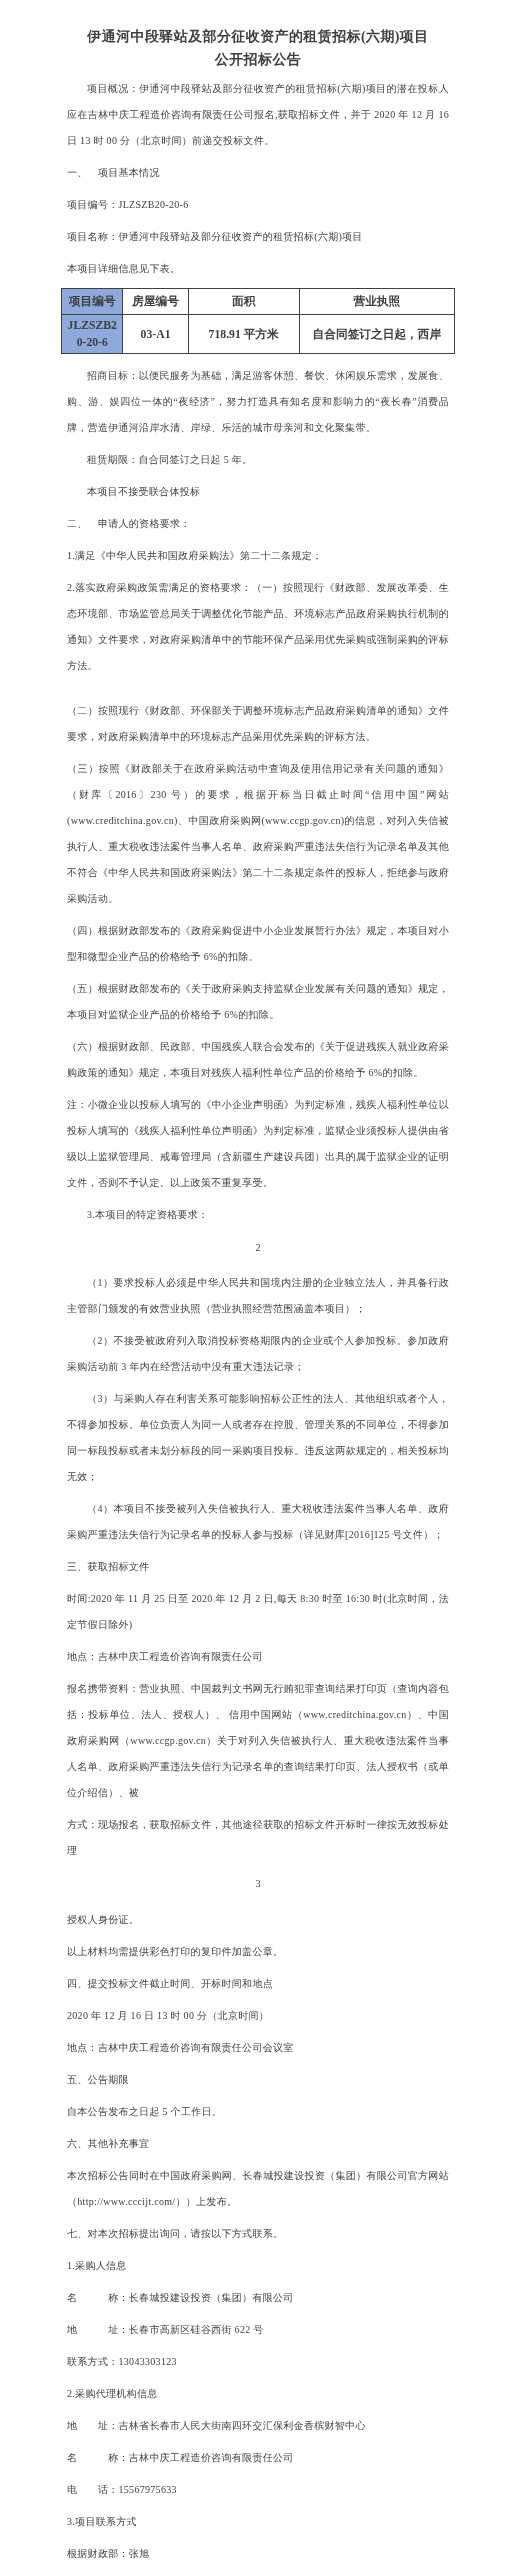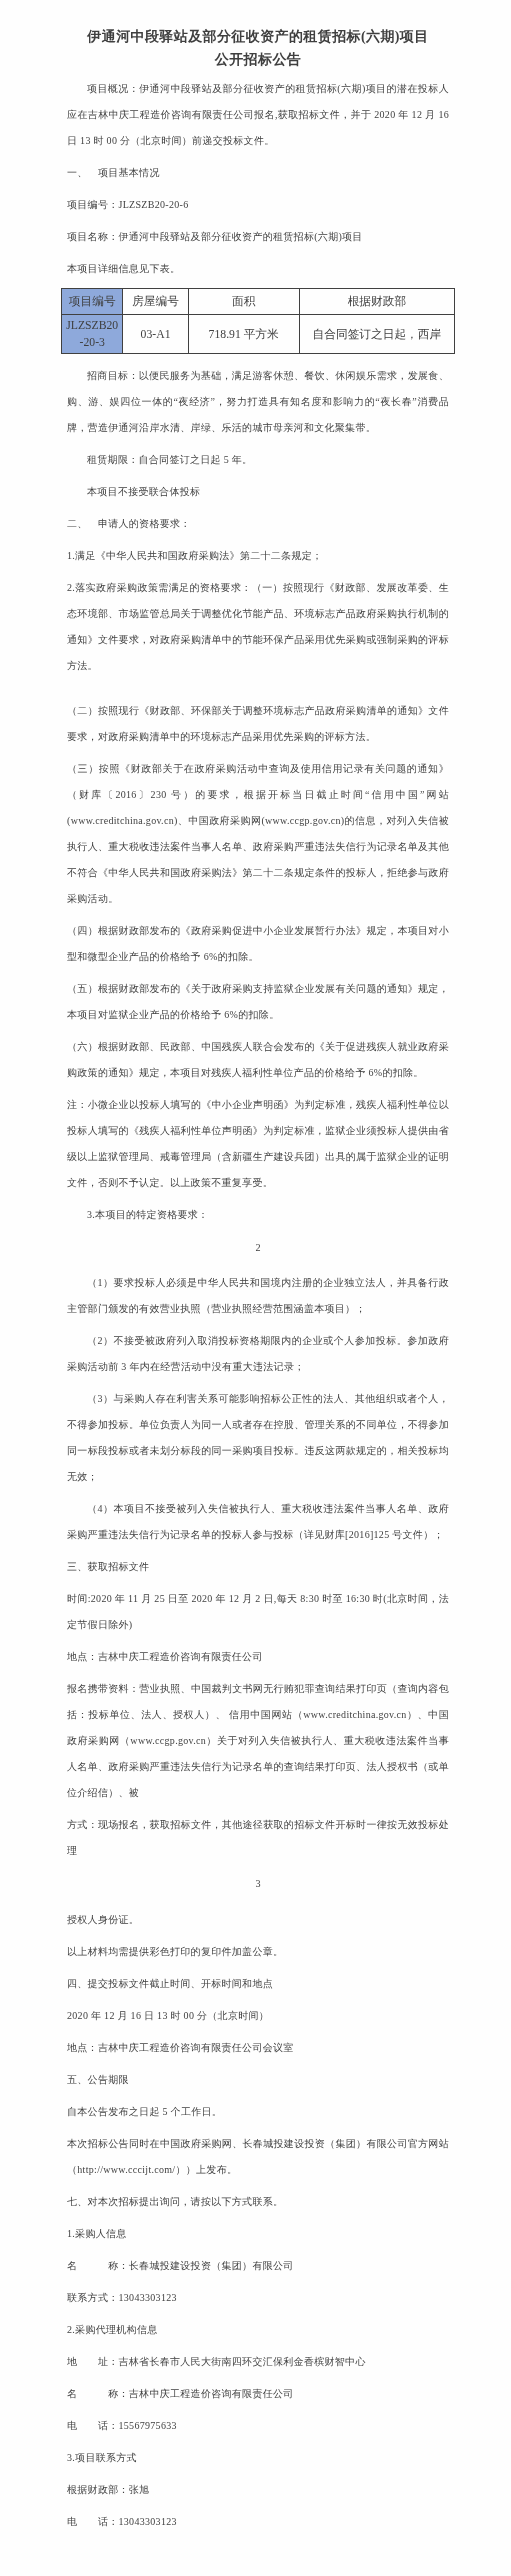--- a/index.html
+++ b/index.html
@@ -43,21 +43,21 @@
   }
   table.info {
     width: 100%;
     border-collapse: collapse;
     margin: 4.4px 0 8.8px 0;
     table-layout: fixed;
   }
   table.info th, table.info td {
     border: 1.1px solid #404040;
     font-size: 11.7px;
-    font-weight: normal;
+    font-weight: bold;
     text-align: center;
     vertical-align: middle;
     padding: 1.5px 2.9px;
     line-height: 17.6px;
   }
   table.info th { height: 22px; }
   table.info td { height: 34px; }
   .col-pn { width: 15%; }
   .col-hn { width: 16%; }
   .col-ar { width: 28.5%; }
@@ -79,24 +79,24 @@
   <p class="para">项目编号：JLZSZB20-20-6</p>
   <p class="para">项目名称：伊通河中段驿站及部分征收资产的租赁招标(六期)项目</p>
   <p class="para">本项目详细信息见下表。</p>
 
   <table class="info">
     <tbody>
         <tr>
       <th class="col-pn hl">项目编号</th>
       <th class="col-hn">房屋编号</th>
       <th class="col-ar">面积</th>
-      <th class="col-lo">根据财政部</th>
+      <th class="col-lo">营业执照</th>
     </tr>
     <tr>
-      <td class="hl cell-pn">JLZSZB20-20-3</td>
+      <td class="hl cell-pn">JLZSZB20-20-6</td>
       <td>03-A1</td>
       <td>718.91 平方米</td>
       <td>自合同签订之日起，西岸</td>
     </tr>
   </tbody>
     </table>
 
   <p class="para indent">招商目标：以便民服务为基础，满足游客休憩、餐饮、休闲娱乐需求，发展食、购、游、娱四位一体的“夜经济”，努力打造具有知名度和影响力的“夜长春”消费品牌，营造伊通河沿岸水清、岸绿、乐活的城市母亲河和文化聚集带。</p>
   <p class="para indent">租赁期限：自合同签订之日起 5 年。</p>
   <p class="para indent">本项目不接受联合体投标</p>
@@ -130,26 +130,28 @@
   <p class="para">授权人身份证。</p>
   <p class="para">以上材料均需提供彩色打印的复印件加盖公章。</p>
 
   <p class="para">四、提交投标文件截止时间、开标时间和地点</p>
   <p class="para">2020 年 12 月 16 日 13 时 00 分（北京时间）</p>
   <p class="para">地点：吉林中庆工程造价咨询有限责任公司会议室</p>
 
   <p class="para">五、公告期限</p>
   <p class="para">自本公告发布之日起 5 个工作日。</p>
 
+  <p class="para">六、其他补充事宜</p>
   <p class="para">本次招标公告同时在中国政府采购网、长春城投建设投资（集团）有限公司官方网站（http://www.cccijt.com/））上发布。</p>
 
   <p class="para">七、对本次招标提出询问，请按以下方式联系。</p>
 
   <p class="para">1.采购人信息</p>
   <p class="para">名　　　称：长春城投建设投资（集团）有限公司</p>
+  <p class="para">地　　　址：长春市高新区硅谷西街 622 号</p>
   <p class="para">联系方式：13043303123</p>
 
   <p class="para">2.采购代理机构信息</p>
   <p class="para">地　　址：吉林省长春市人民大街南四环交汇保利金香槟财智中心</p>
   <p class="para">名　　　称：吉林中庆工程造价咨询有限责任公司</p>
   <p class="para">电　　话：15567975633</p>
 
   <p class="para">3.项目联系方式</p>
   <p class="para">根据财政部：张旭</p>
   <p class="para">电　　话：13043303123</p>

